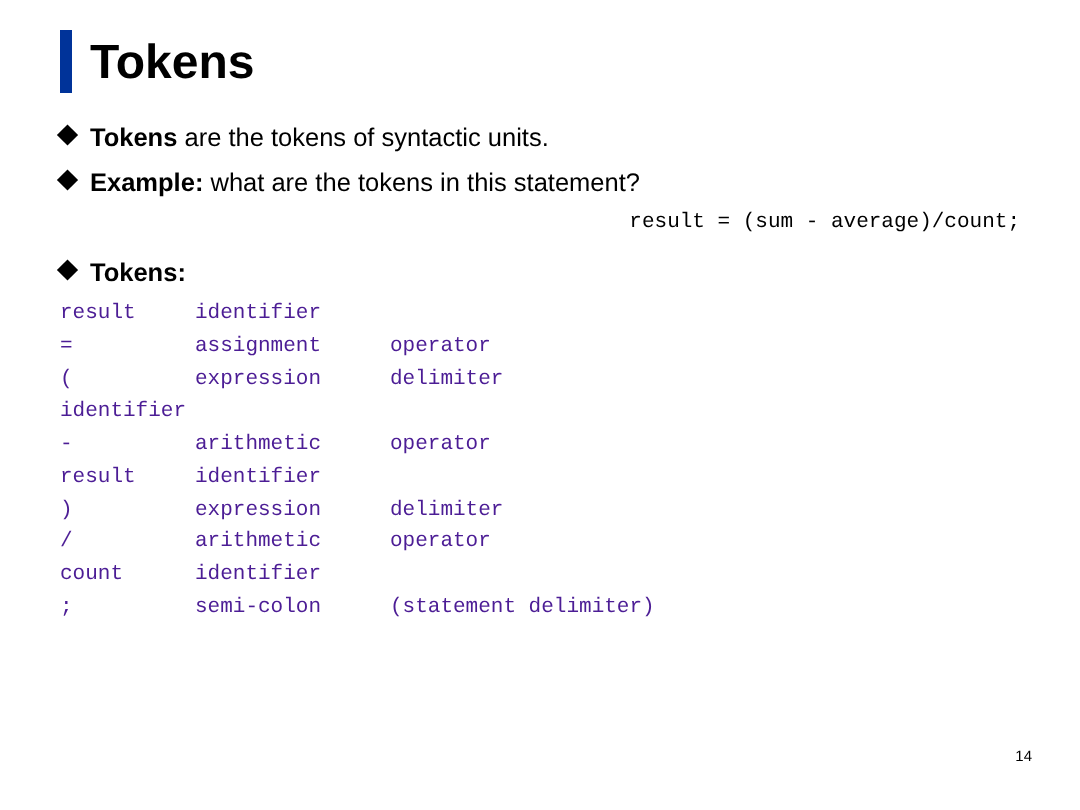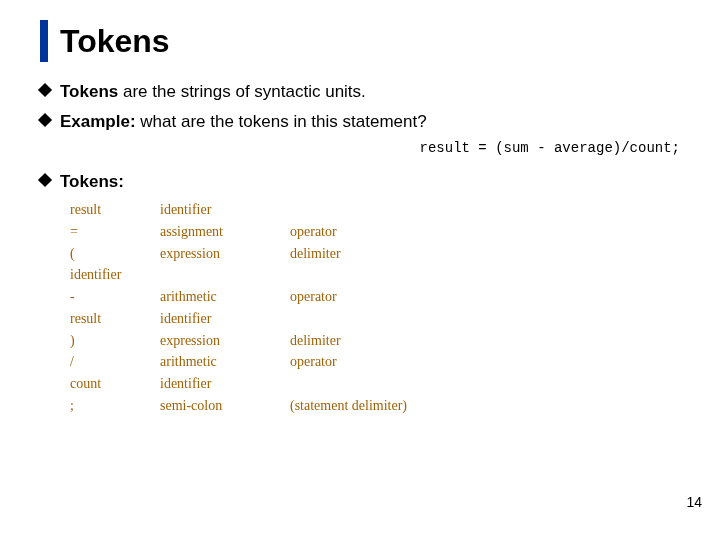--- a/index.html
+++ b/index.html
@@ -77,24 +77,23 @@
       font-family: 'Courier New', Courier, monospace;
       font-size: 14px;
       color: #000000;
       margin-left: 30px;
       margin-bottom: 14px;
       margin-top: 4px;
       text-align: right;
     }
 
     .tokens-table {
-      margin-left: 30px;
-      font-family: Liberation Serif, serif;
+      font-family: Liberation Mono, monospace;
       font-size: 14px;
-      color: #a16207;
+      color: #4c1d95;
       line-height: 1.55;
     }
 
     .tokens-table .row {
       display: flex;
       align-items: baseline;
     }
 
     .tokens-table .col1 {
       width: 90px;
@@ -106,39 +105,39 @@
       display: inline-block;
     }
 
     .tokens-table .col3 {
       display: inline-block;
     }
 
     .page-number {
       position: absolute;
       bottom: 14px;
-      right: 18px;
-      font-size: 14px;
+      right: 32px;
+      font-size: 10px;
       color: #000000;
     }
   </style>
 </head>
 <body>
 
 <div class="slide-container">
 
   <div class="title-bar">
     <div class="title-accent"></div>
     <span class="slide-title">Tokens</span>
   </div>
 
   <div class="bullet-item">
     <div class="bullet-diamond"></div>
     <span class="bullet-text">
-      <strong>Tokens</strong><span> are the strings of syntactic units.</span>
+      <strong>Tokens</strong><span> are the tokens of syntactic units.</span>
     </span>
   </div>
 
   <div class="bullet-item">
     <div class="bullet-diamond"></div>
     <span class="bullet-text">
       <strong>Example:</strong><span>  what are the tokens in this statement?</span>
     </span>
   </div>
 

